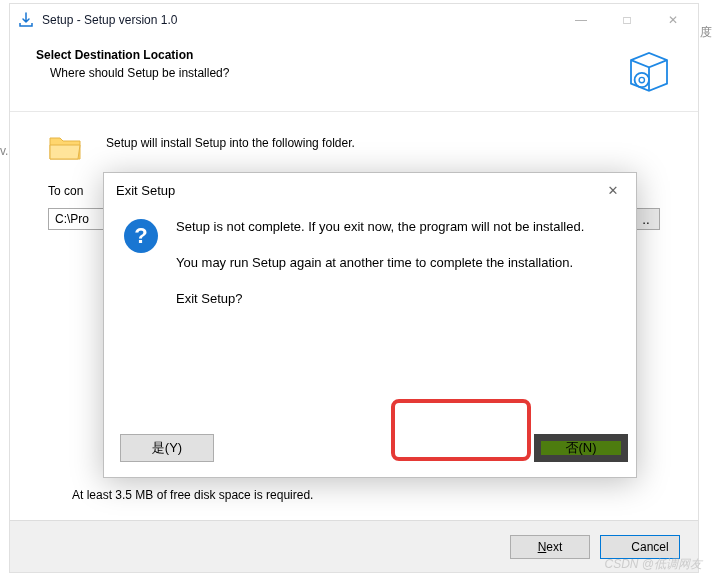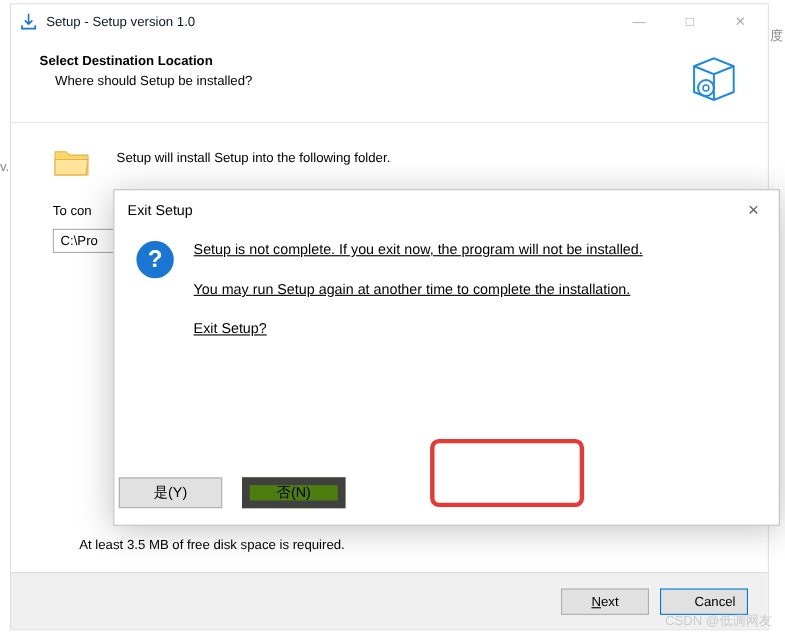--- a/index.html
+++ b/index.html
@@ -90,21 +90,21 @@
   cursor: pointer;
   display: inline-flex; align-items: center; justify-content: center;
 }
 .btn u { text-decoration: underline; }
 .btn.default { border: 1px solid #0078d7; padding-left: 20px; }
 
 
 .modal {
   position: absolute;
   left: 103px; top: 172px;
-  width: 606px; height: 306px;
+  width: 534px; height: 306px;
   background: #fff;
   border: 1px solid #bfbfbf;
   box-shadow: 0 4px 30px rgba(0,0,0,0.25);
 }
 .modal-title {
   height: 34px;
   display: flex; align-items: center;
   padding: 0 8px 0 12px;
   font-size: 13px;
 }
@@ -121,27 +121,27 @@
 }
 .qicon {
   width: 34px; height: 34px; flex-shrink: 0;
   border-radius: 50%;
   background: #1976d2;
   display: flex; align-items: center; justify-content: center;
   color: #fff; font-size: 22px; font-weight: bold;
   margin-top: 2px;
 }
 .modal-text { font-size: 13px; line-height: 1.55; }
-.modal-text p { margin-bottom: 16px; text-decoration: underline; }
+.modal-text p { margin-bottom: 16px; }
 .modal-footer {
   position: absolute;
-  left: 4px; right: 0; bottom: 0;
+  left: 16px; right: 0; bottom: 0;
   height: 58px;
   display: flex;
-  justify-content: flex-start;
+  justify-content: space-between;
   align-items: center;
   padding-right: 8px;
   gap: 18px;
 }
 .mbtn {
   width: 94px; height: 28px;
   border: 1px solid #adadad;
   background: #e1e1e1;
   font-size: 13px;
   display: inline-flex; align-items: center; justify-content: center;
@@ -154,20 +154,21 @@
   border-radius: 8px;
   left: 287px; top: 226px;
   width: 140px; height: 62px;
   pointer-events: none;
 }
 .watermark {
   position: absolute;
   right: 12px; bottom: 6px;
   color: #ccc;
   font-size: 12px;
+  font-style: italic;
 }
 .edge-char {
   position: absolute; color: #888; font-size: 12px;
 }
 </style>
 </head>
 <body>
 
 <div class="main-window">
 

